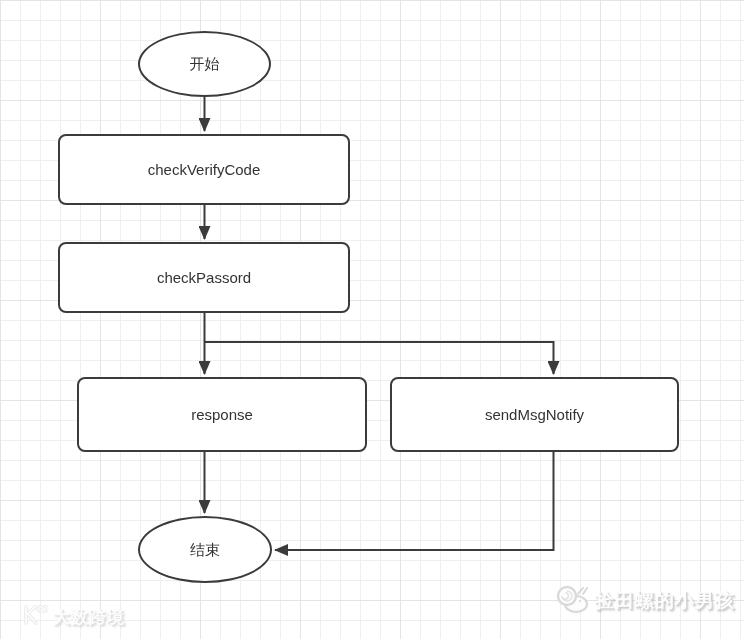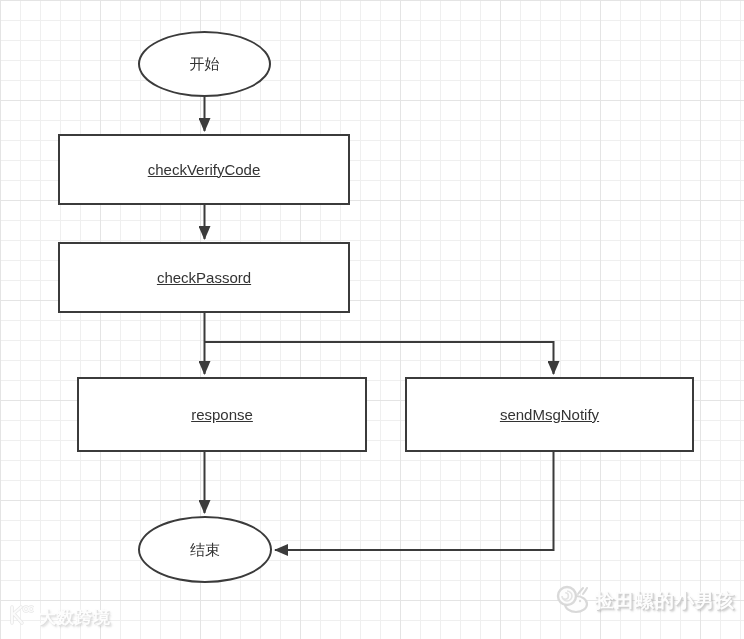--- a/index.html
+++ b/index.html
@@ -32,44 +32,44 @@
     background: #ffffff;
     border: 2px solid #3b3b3b;
     display: flex;
     align-items: center;
     justify-content: center;
     color: #333333;
     font-size: 15px;
     text-align: center;
     line-height: 1.2;
   }
-  .node.rect { border-radius: 0; text-decoration: underline; }
+  .node.rect { border-radius: 8px; }
   .node.ellipse { border-radius: 50%; }
 
   #node-start            { left: 138px; top: 31px;  width: 133px; height: 66px; }
   #node-checkVerifyCode  { left: 58px;  top: 134px; width: 292px; height: 71px; }
   #node-checkPassord     { left: 58px;  top: 242px; width: 292px; height: 71px; justify-content: center; }
   #node-response         { left: 77px;  top: 377px; width: 290px; height: 75px; }
-  #node-sendMsgNotify    { left: 405px; top: 377px; width: 289px; height: 75px; text-align: right; }
+  #node-sendMsgNotify    { left: 390px; top: 377px; width: 289px; height: 75px; text-align: right; }
   #node-end              { left: 138px; top: 516px; width: 134px; height: 67px; }
 
   .watermark {
     position: absolute;
     display: flex;
     align-items: center;
     gap: 5px;
     pointer-events: none;
     white-space: nowrap;
   }
   .watermark .wm-text {
     font-weight: bold;
     color: #fdfdfd;
     letter-spacing: 1px;
   }
-  .wm-left { left: 8px; top: 604px; justify-content: center; }
+  .wm-left { left: 22px; top: 604px; justify-content: center; }
   .wm-left .wm-text {
     font-size: 17px;
     text-shadow: 1px 1px 0 #dedede, 2px 2px 2px rgba(120,120,120,0.25);
   }
   .wm-right { left: 556px; top: 584px; }
   .wm-right .wm-text {
     font-size: 19px;
     text-shadow: 1px 1px 0 #cfcfcf, 2px 2px 2px rgba(110,110,110,0.35);
   }
 </style>

